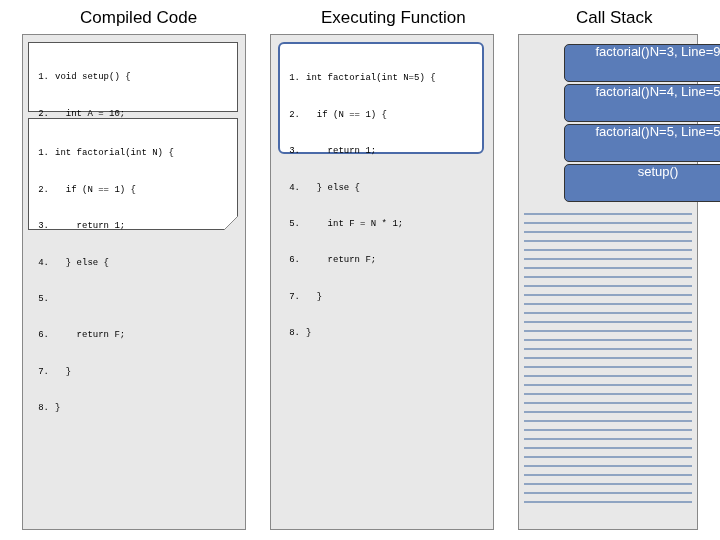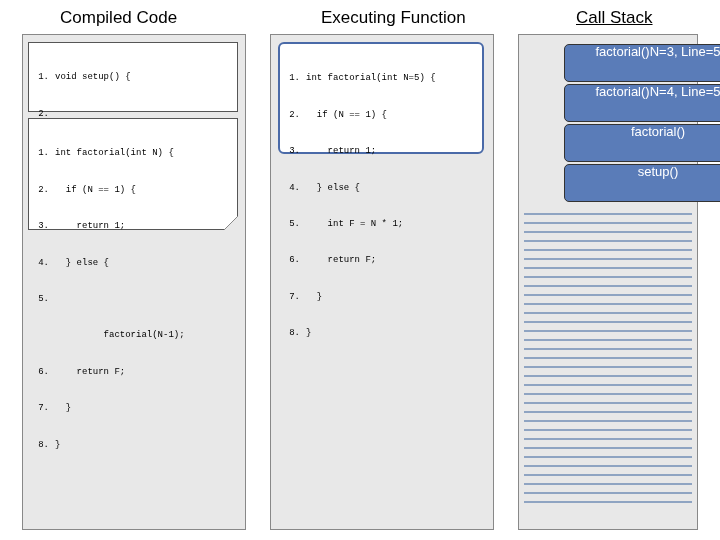--- a/index.html
+++ b/index.html
@@ -10,23 +10,23 @@
     background: #fff;
     position: relative;
   }
   .col-header {
     position: absolute;
     top: 8px;
     font-size: 17px;
     font-weight: normal;
     color: #000;
   }
-  .hdr-compiled { left: 60px; }
+  .hdr-compiled { left: 80px; }
   .hdr-exec { left: 302px; margin-left: 19px; }
-  .hdr-stack { left: 576px; text-decoration: underline; }
+  .hdr-stack { left: 576px; }
 
   .panel {
     position: absolute;
     background: #e8e8e8;
     border: 1px solid #888;
   }
   .panel-compiled {
     left: 22px; top: 34px;
     width: 224px; height: 496px;
   }
@@ -114,60 +114,60 @@
 <div class="col-header hdr-compiled">Compiled Code</div>
 <div class="col-header hdr-exec">Executing Function</div>
 <div class="col-header hdr-stack">Call Stack</div>
 
 <div class="panel panel-compiled"></div>
 <div class="panel panel-exec"></div>
 <div class="panel panel-stack"></div>
 
 <div class="codebox codebox-setup">
   <div class="codeline"><span class="ln">1.</span><span class="code">void setup() {</span></div>
-  <div class="codeline"><span class="ln">2.</span></div>
+  <div class="codeline"><span class="ln">2.</span><span class="code">  int A = 10;</span></div>
   <div class="codeline"><span class="ln">3.</span><span class="code">  int B = factorial(5);</span></div>
   <div class="codeline"><span class="ln">4.</span><span class="code">  println( B );</span></div>
   <div class="codeline"><span class="ln">5.</span><span class="code">}</span></div>
 </div>
 
 <div class="codebox codebox-fact">
   <div class="codeline"><span class="ln">1.</span><span class="code">int factorial(int N) {</span></div>
   <div class="codeline"><span class="ln">2.</span><span class="code">  if (N == 1) {</span></div>
   <div class="codeline"><span class="ln">3.</span><span class="code">    return 1;</span></div>
   <div class="codeline"><span class="ln">4.</span><span class="code">  } else {</span></div>
   <div class="codeline"><span class="ln">5.</span></div>
-  <div class="codeline"><span class="ln"></span><span class="code">         factorial(N-1);</span></div>
   <div class="codeline"><span class="ln">6.</span><span class="code">    return F;</span></div>
   <div class="codeline"><span class="ln">7.</span><span class="code">  }</span></div>
   <div class="codeline"><span class="ln">8.</span><span class="code">}</span></div>
   <div class="dogear"></div>
 </div>
 
 <div class="codebox codebox-exec">
   <div class="codeline"><span class="ln">1.</span><span class="code">int factorial(int N=5) {</span></div>
   <div class="codeline"><span class="ln">2.</span><span class="code">  if (N == 1) {</span></div>
   <div class="codeline"><span class="ln">3.</span><span class="code">    return 1;</span></div>
   <div class="codeline"><span class="ln">4.</span><span class="code">  } else {</span></div>
   <div class="codeline"><span class="ln">5.</span><span class="code">    int F = N * 1;</span></div>
   <div class="codeline"><span class="ln">6.</span><span class="code">    return F;</span></div>
   <div class="codeline"><span class="ln">7.</span><span class="code">  }</span></div>
   <div class="codeline"><span class="ln">8.</span><span class="code">}</span></div>
 </div>
 
 <div class="stack-frame sf0">
   <div>factorial()</div>
-  <div>N=3, Line=5</div>
+  <div>N=3, Line=9</div>
 </div>
 <div class="stack-frame sf1">
   <div>factorial()</div>
   <div>N=4, Line=5</div>
 </div>
 <div class="stack-frame sf2">
   <div>factorial()</div>
+  <div>N=5, Line=5</div>
 </div>
 <div class="stack-frame sf3">
   <div>setup()</div>
 </div>
 
 <div class="stack-lines">
   <div class="stack-line"></div>
     <div class="stack-line"></div>
     <div class="stack-line"></div>
   <div class="stack-line"></div>

